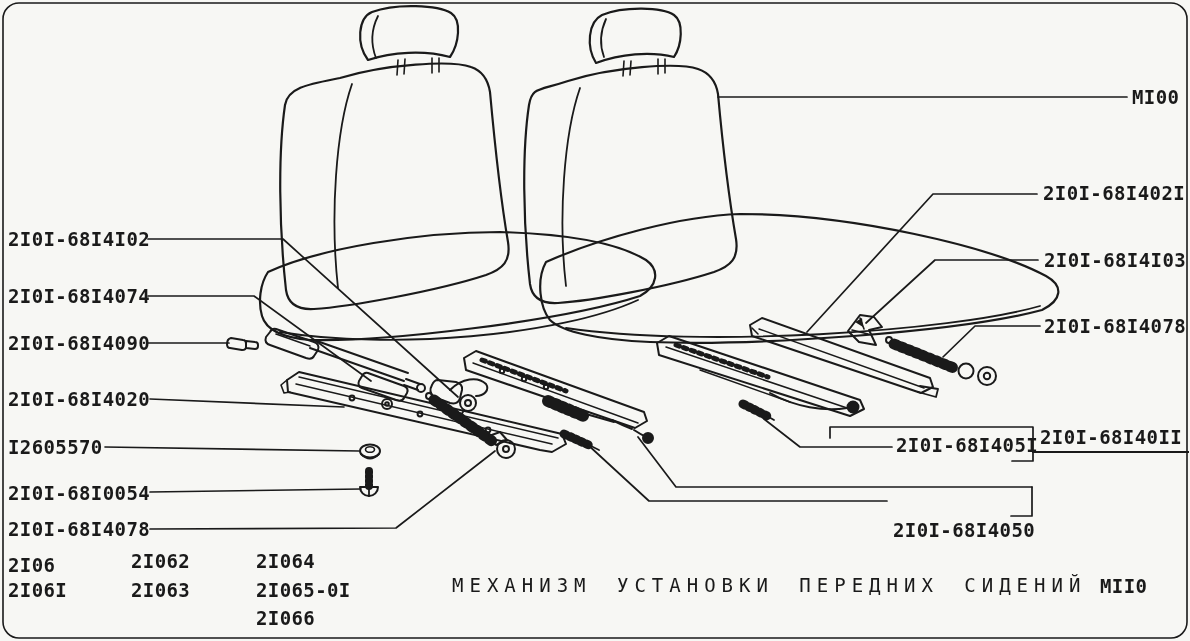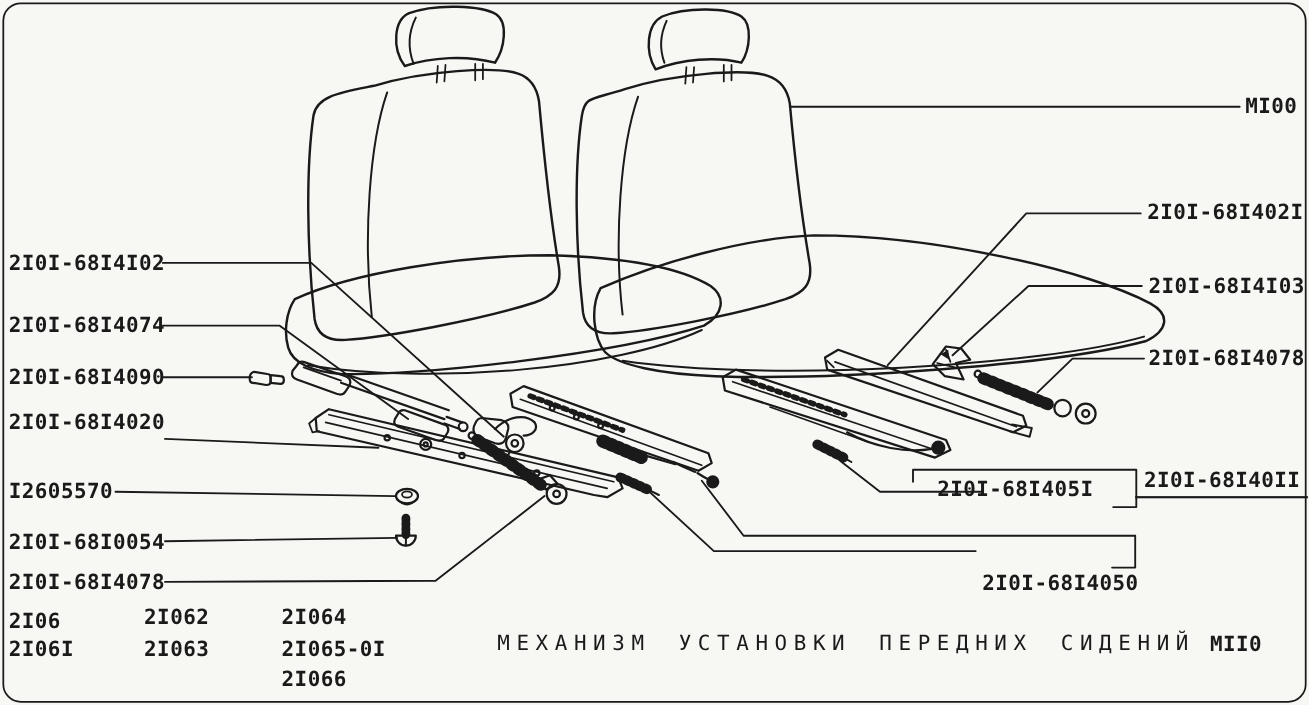--- a/index.html
+++ b/index.html
@@ -175,31 +175,31 @@
       <g stroke-width="1.7">
         <path d="M830,438 L830,427 L1033,427 L1033,461 L1012,461"></path>
         <path d="M1032,487 L1032,516 L1011,516"></path>
       </g>
     </g>
   </svg>
 
   <div class="lbl" style="left:8px;top:229px">2I0I-68I4I02</div>
   <div class="lbl" style="left:8px;top:286px">2I0I-68I4074</div>
   <div class="lbl" style="left:8px;top:333px">2I0I-68I4090</div>
-  <div class="lbl" style="left:8px;top:374px">2I0I-68I4020</div>
+  <div class="lbl" style="left:8px;top:389px">2I0I-68I4020</div>
   <div class="lbl" style="left:8px;top:437px">I2605570</div>
   <div class="lbl" style="left:8px;top:483px">2I0I-68I0054</div>
   <div class="lbl" style="left:8px;top:519px">2I0I-68I4078</div>
 
   <div class="lbl" style="left:1132px;top:87px">МI00</div>
   <div class="lbl" style="left:1043px;top:183px">2I0I-68I402I</div>
   <div class="lbl" style="left:1044px;top:250px">2I0I-68I4I03</div>
   <div class="lbl" style="left:1044px;top:316px">2I0I-68I4078</div>
 
-  <div class="lbl" style="left:852px;top:435px">2I0I-68I405I</div>
+  <div class="lbl" style="left:896px;top:435px">2I0I-68I405I</div>
   <div class="lbl" style="left:893px;top:520px">2I0I-68I4050</div>
 
   <div class="lbl u" style="left:1032px;top:427px">2I0I-68I40II</div>
 
   <div class="lbl" style="left:8px;top:555px">2I06</div>
   <div class="lbl" style="left:131px;top:551px">2I062</div>
   <div class="lbl" style="left:256px;top:551px">2I064</div>
   <div class="lbl" style="left:8px;top:580px">2I06I</div>
   <div class="lbl" style="left:131px;top:580px">2I063</div>
   <div class="lbl" style="left:256px;top:580px">2I065-0I</div>

